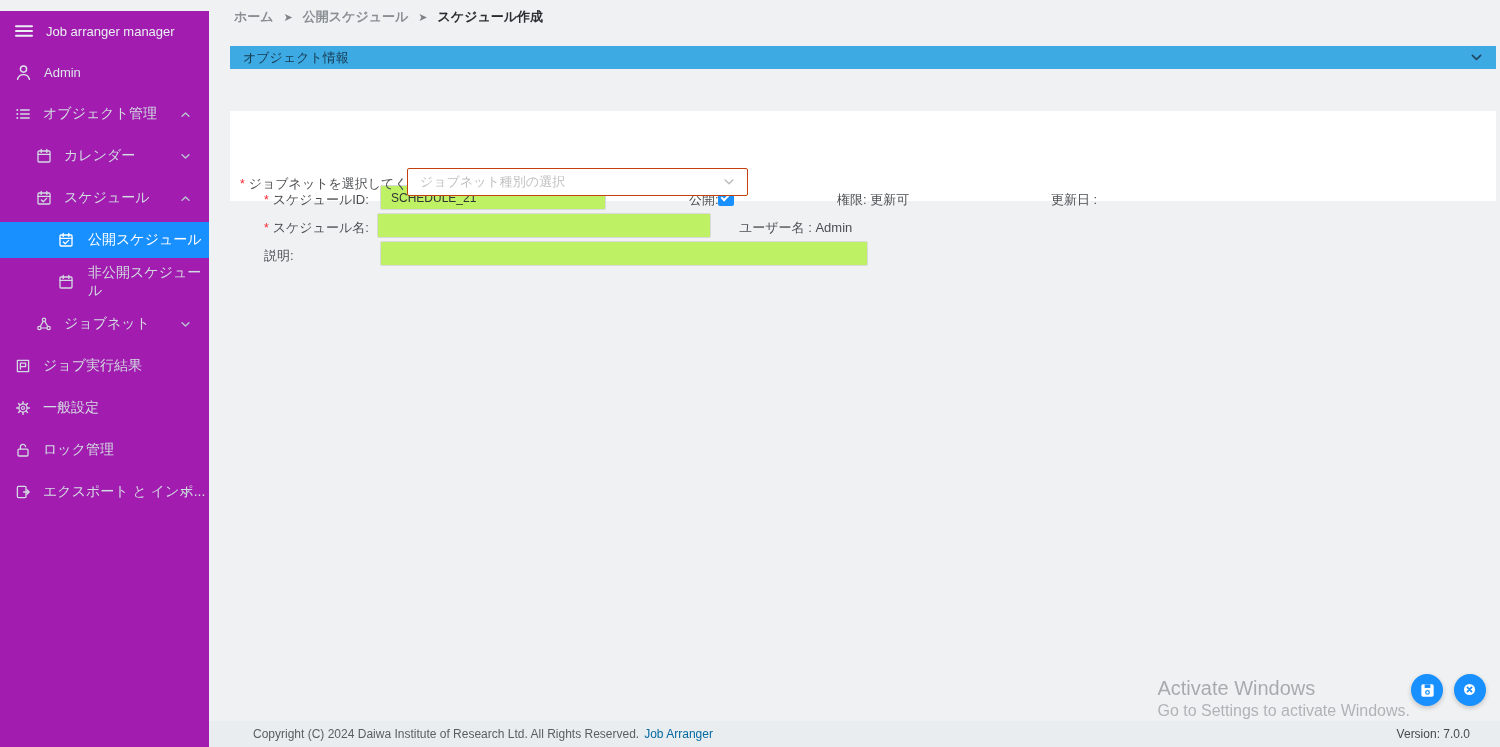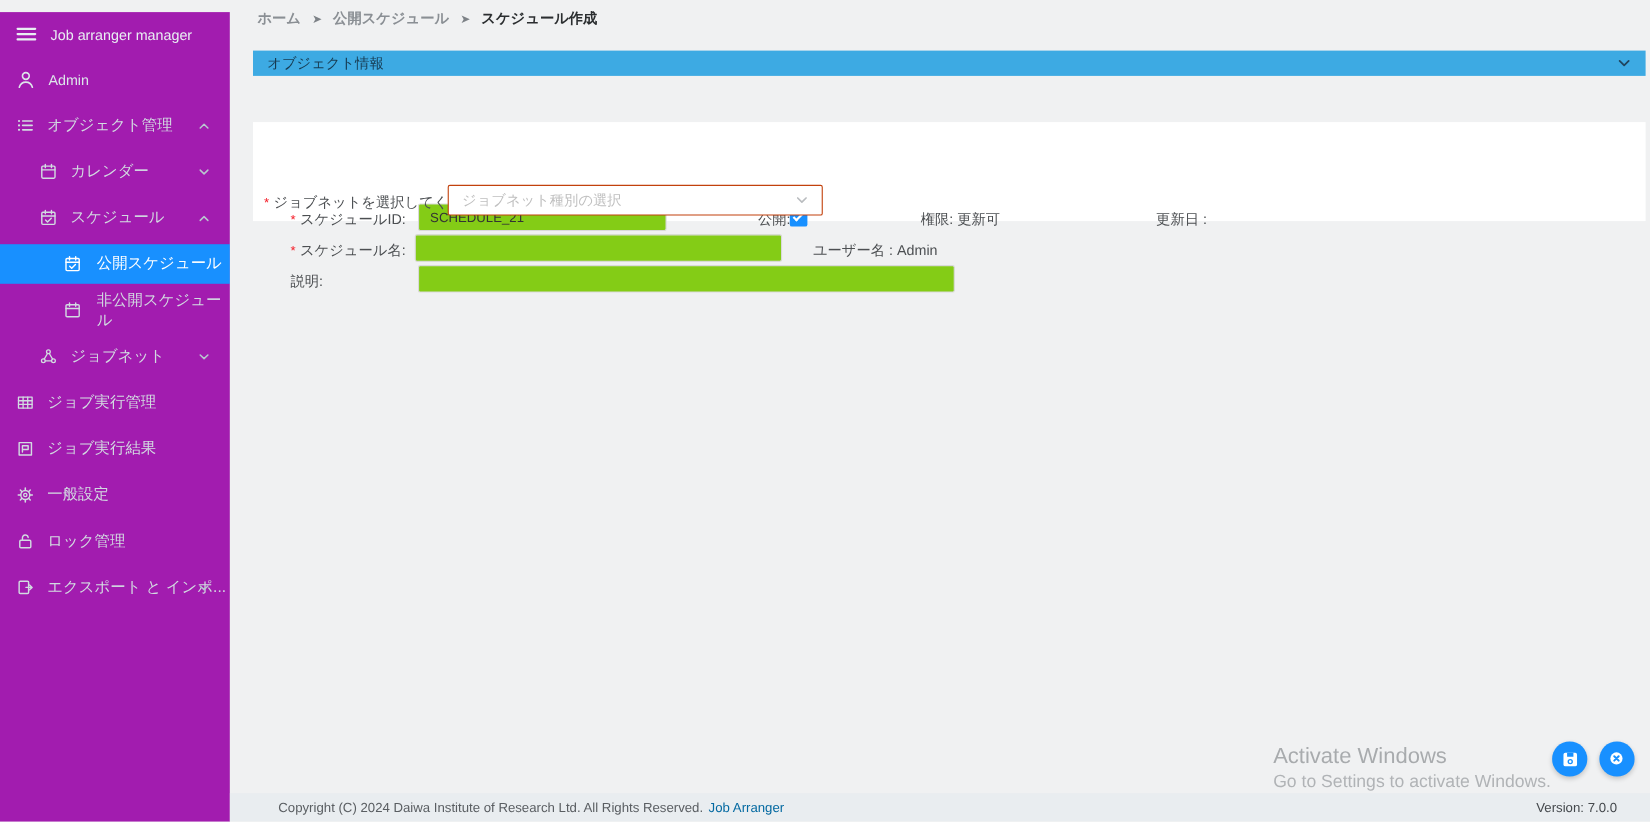--- a/index.html
+++ b/index.html
@@ -34,21 +34,21 @@
   #breadcrumb .crumb { color:#8a8f94; cursor:pointer; }
   #breadcrumb .crumb.current { color:#2b2e30; cursor:default; }
 
   #panel-header { position:absolute; left:21px; top:46px; width:1266px; height:23px; background:#3daae3; display:flex; align-items:center; padding:0 13px; cursor:pointer; }
   #panel-header .ttl { font-size:13px; color:#173a50; font-weight:500; }
   #panel-header .chev { margin-left:auto; width:13px; height:13px; color:#20455e; display:inline-flex; }
   #panel-body { position:absolute; left:21px; top:69px; width:1266px; height:90px; background:#ffffff;margin-top:42px; }
 
   .f-label { position:absolute; font-size:13px; color:#4c4f52; white-space:nowrap; }
   .req { color:#f5222d; margin-right:4px; font-size:12px; }
-  .txt-input { position:absolute; border:1px solid #d9d9d9; border-radius:2px; background:#84cc16; font-size:12px; color:#333; padding:0 10px; font-family:"Liberation Sans","DejaVu Sans",sans-serif; outline:none; }
+  .txt-input { position:absolute; border:1px solid #d9d9d9; border-radius:2px; background:#bef264; font-size:12px; color:#333; padding:0 10px; font-family:"Liberation Sans","DejaVu Sans",sans-serif; outline:none; }
   #checkbox-public { position:absolute; left:488px; top:79px; width:16px; height:16px; background:#1890ff; border-radius:2px; cursor:pointer; }
   #checkbox-public .tick { position:absolute; left:5px; top:2px; width:5px; height:9px; border:solid #fff; border-width:0 2px 2px 0; transform:rotate(45deg); }
 
   #jobnet-label { top:175px; }
   #jobnet-select { position:absolute; left:198px; top:168px; width:341px; height:28px; background:#fff; border:1px solid #c2410c; border-radius:2px; display:flex; align-items:center; padding:0 12px; cursor:pointer; }
   #jobnet-select .ph { font-size:13px; color:#bfbfbf; }
   #jobnet-select .chev { margin-left:auto; width:12px; height:12px; color:#b9bcbf; display:inline-flex; }
 
   
   #watermark { position:absolute; right:90px; top:677px; text-align:left; pointer-events:none; }
@@ -159,29 +159,20 @@
               <circle cx="12.6" cy="12" r="1.7" fill="none" stroke="currentColor" stroke-linecap="round" stroke-linejoin="round" stroke-width="1.2"></circle>
               <path d="M7.2 5.4L4.2 10.5M8.8 5.4l3 5.1M5.1 12h5.8" fill="none" stroke="currentColor" stroke-linecap="round" stroke-linejoin="round" stroke-width="1.2"></path>
             </svg>
           </span>
           <span>ジョブネット</span>
           <span class="chev">
             <svg viewBox="0 0 12 12">
               <path d="M2.2 4l3.8 3.7L9.8 4" fill="none" stroke="currentColor" stroke-linecap="round" stroke-linejoin="round" stroke-width="1.5"></path>
             </svg>
           </span>
-        </div>
-        <div class="nav-item lvl0">
-          <span class="ico">
-            <svg viewBox="0 0 16 16">
-              <rect x="1.8" y="3" width="12.4" height="10" fill="none" stroke="currentColor" stroke-linecap="round" stroke-linejoin="round" stroke-width="1.2"></rect>
-              <path d="M1.8 6.3h12.4M1.8 9.6h12.4M6 3v10M10.2 3v10" fill="none" stroke="currentColor" stroke-linecap="round" stroke-linejoin="round" stroke-width="1.2"></path>
-            </svg>
-          </span>
-          <span>ジョブ実行管理</span>
         </div>
         <div class="nav-item lvl0">
           <span class="ico">
             <svg viewBox="0 0 16 16">
               <rect x="2.4" y="2.4" width="11.2" height="11.2" fill="none" stroke="currentColor" stroke-linecap="round" stroke-linejoin="round" stroke-width="1.3"></rect>
               <path d="M5.4 11V5.2h5.2v3.4H5.4" fill="none" stroke="currentColor" stroke-linecap="round" stroke-linejoin="round" stroke-width="1.3"></path>
             </svg>
           </span>
           <span>ジョブ実行結果</span>
         </div>

